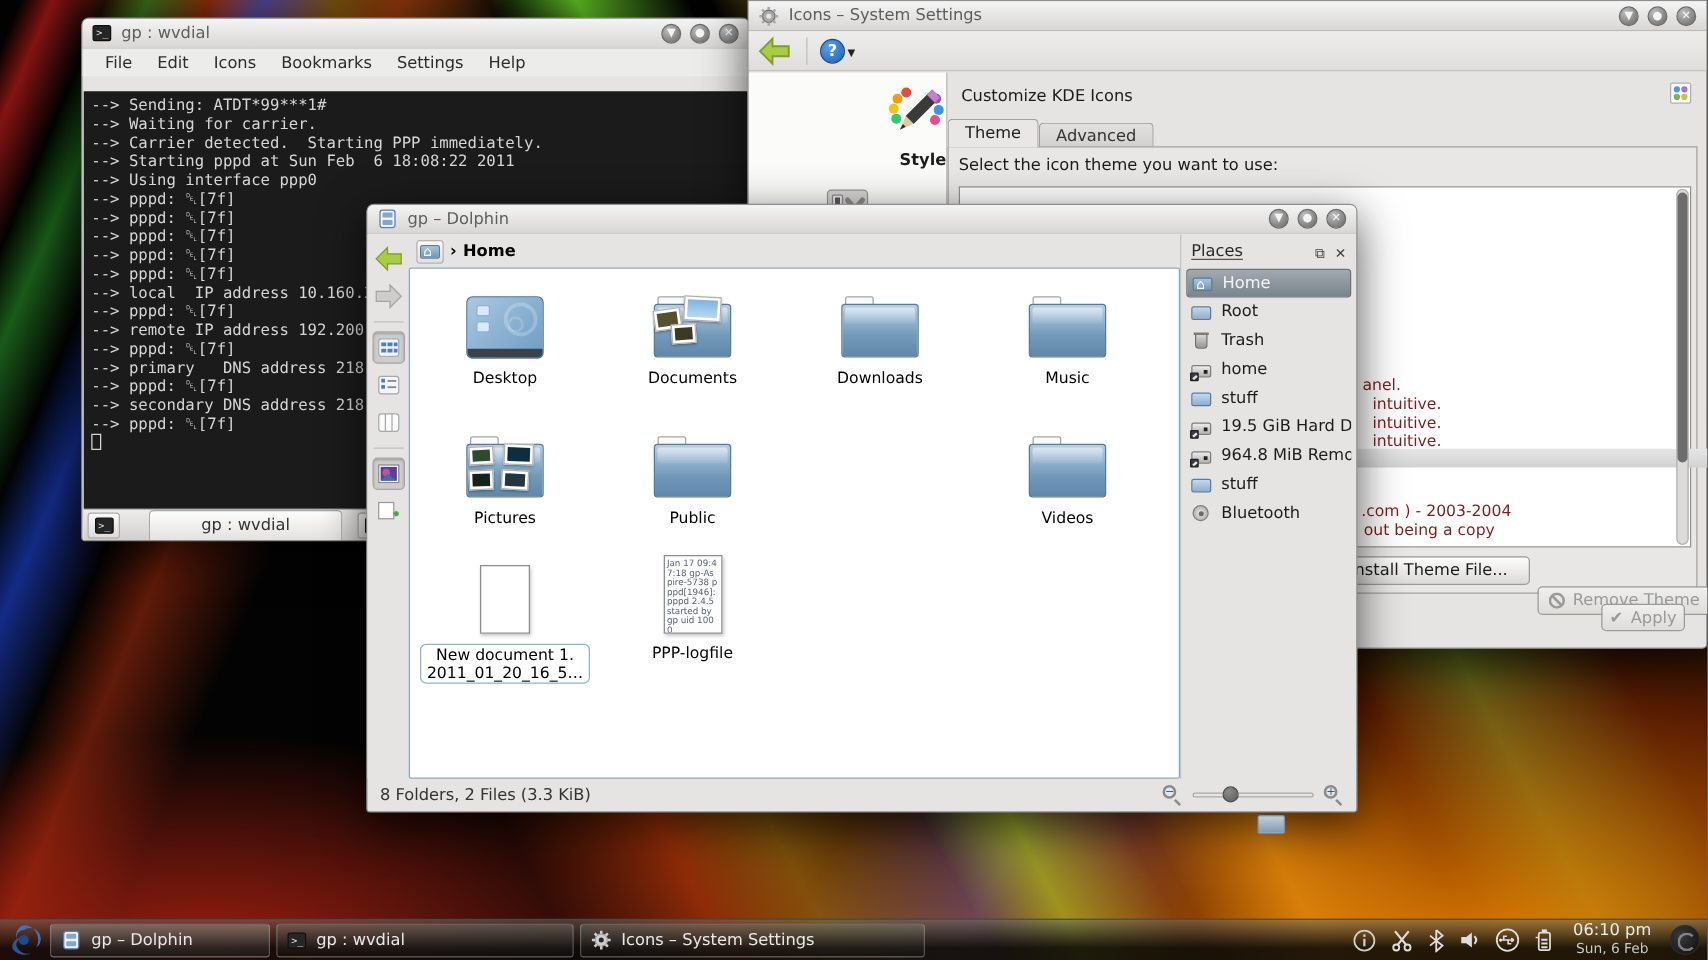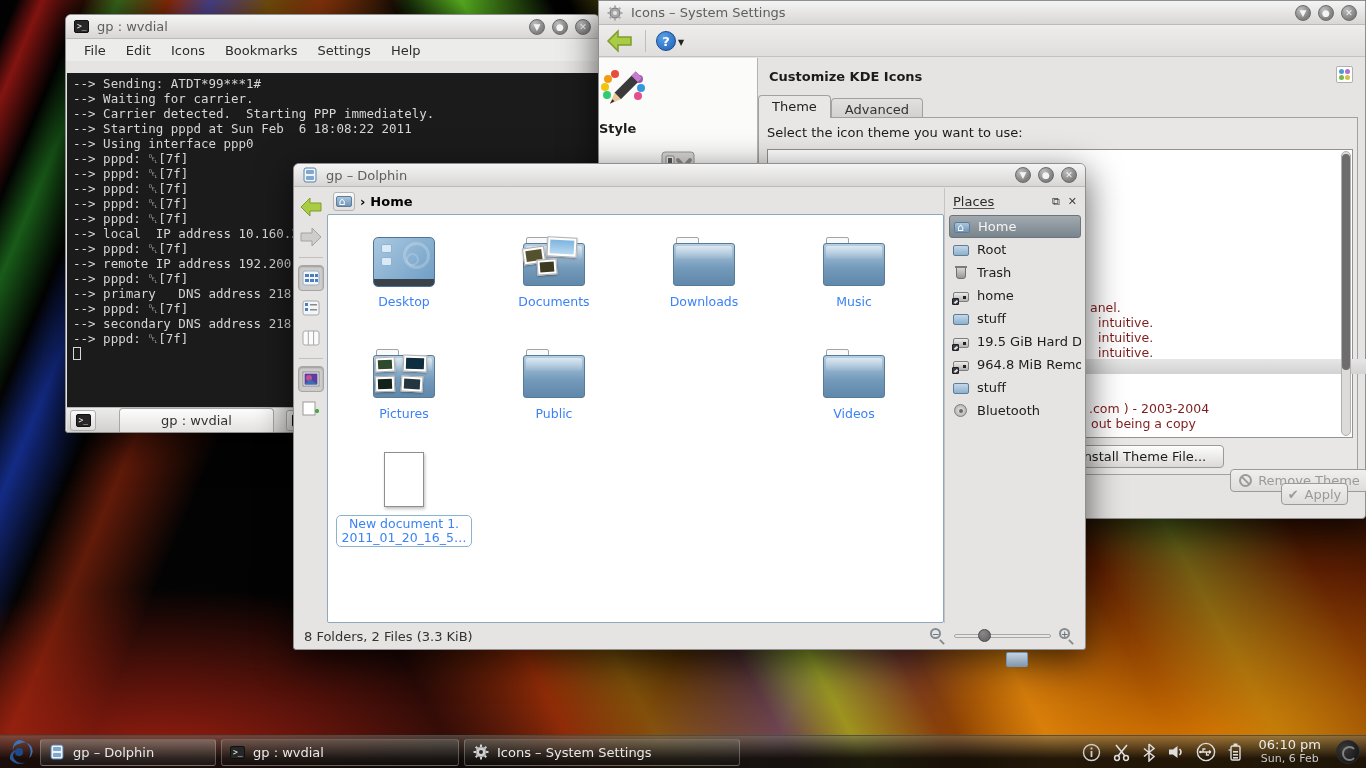--- a/index.html
+++ b/index.html
@@ -55,24 +55,24 @@
               display:flex; align-items:center; justify-content:center; font-size:13px; color:#333; }
 
   
   #settings { left:598px; top:0; width:768px; height:519px; border-radius:0 0 4px 4px; z-index:20; }
   #settings .titlebar { border-radius:0; }
   .ss-toolbar { height:32px; display:flex; align-items:center; gap:10px; padding:0 6px;
                 background:linear-gradient(#efedec,#e0dedc); border-bottom:1px solid #c4c2c0; }
   .ss-body { position:absolute; left:0; right:0; top:57px; bottom:0; }
   .ss-sidebar { position:absolute; left:0; top:0; bottom:0; width:159px; background:#fbfbfa;
                 border-right:1px solid #b5b3b1; }
-  .ss-style-item { text-align:left; padding-top:8px; }
+  .ss-style-item { text-align:right; padding-top:8px; }
   .ss-style-label { font-weight:bold; font-size:13px; color:#1d1d1d; margin-top:3px; }
   .ss-main { position:absolute; left:160px; right:0; top:0; bottom:0; padding:8px 10px; }
-  .ss-heading { font-weight:bold; font-size:13px; color:#1b1b1b; }
+  .ss-heading { font-weight:normal; font-size:13px; color:#1b1b1b; }
   .tabs { position:absolute; left:159px; top:94px; display:flex; align-items:flex-end; height:23px; }
   .tab { border:1px solid #a3a1a0; border-bottom:none; border-radius:4px 4px 0 0; padding:3px 13px 4px;
          font-size:13px; color:#222; }
   .tab.active { background:#e9e7e5; height:23px; position:relative; z-index:2; }
   .tab.inactive { background:linear-gradient(#e3e1df,#d2d0ce); height:20px; color:#333; }
   .tabpanel { position:absolute; left:159px; right:7px; top:116px; height:358px;
               border:1px solid #a3a1a0; background:#e9e7e5; }
   .ss-instruction { position:absolute; left:168px; top:124px; font-size:13px; color:#1b1b1b; }
   .ss-list { position:absolute; left:168px; top:148px; right:12px; height:289px; background:#fff;
              border:1px solid #949290; }
@@ -95,21 +95,21 @@
                     background:linear-gradient(#fafafa,#e2e0de); display:flex; align-items:center; justify-content:center; }
   .d-leftbar { position:absolute; left:0; top:24px; bottom:26px; width:33px; background:#e6e4e2;
                display:flex; flex-direction:column; align-items:center; padding-top:6px; gap:4px; }
   .navbtn { width:28px; height:26px; display:flex; align-items:center; justify-content:center; }
   .viewbtn { width:26px; height:26px; border-radius:4px; display:flex; align-items:center; justify-content:center; }
   .viewbtn.pressed { background:#cfcdcb; border:1px solid #a8a6a4; box-shadow:inset 0 1px 2px rgba(0,0,0,.25); }
   .d-sep { width:24px; height:1px; background:#c2c0be; margin:3px 0; }
   .d-view { position:absolute; left:33px; top:50px; width:617px; bottom:26px; background:#fff;
             border:1px solid #90a8bd; border-radius:2px; }
   .ditem { position:absolute; width:150px; text-align:center; }
-  .dlabel { display:inline-block; font-size:12.5px; color:#3b82f6; margin-top:8px; line-height:14px; }
+  .dlabel { display:inline-block; font-size:12.5px; color:#000000; margin-top:8px; line-height:14px; }
   .dlabel.sel { border:1px solid #8cb2d2; border-radius:5px; background:#fff; padding:1px 5px; }
   .dicon { display:flex; justify-content:center; align-items:flex-end; height:58px; }
 
   .folder { position:relative; width:62px; height:50px; }
   .ftab { position:absolute; left:3px; top:0; width:23px; height:14px; background:#fafafa;
           border:1px solid #a5a5a5; border-radius:2px; }
   .fbody { position:absolute; left:0; top:6px; width:62px; height:43px;
            background:linear-gradient(#b6cfe3,#7299ba 60%,#6088aa); border:1px solid #587b97; border-radius:3px; }
   .fsheen { position:absolute; left:3px; top:9px; width:56px; height:13px;
             background:linear-gradient(rgba(255,255,255,.55),rgba(255,255,255,.05)); border-radius:2px; }
@@ -127,21 +127,21 @@
              border:2px solid rgba(255,255,255,.18); border-radius:50%; }
 
   .page { width:40px; height:55px; background:#fff; border:1px solid #8e8e8e; box-shadow:1px 2px 3px rgba(0,0,0,.25); }
   .pagetext { width:47px; height:63px; background:#fdfdfd; border:1px solid #8e8e8e; box-shadow:1px 2px 3px rgba(0,0,0,.25);
               font-size:7px; line-height:7.5px; color:#5a6270; padding:3px 2px; overflow:hidden;
               word-break:break-all; text-align:left; }
   .ghost { position:absolute; left:712px; top:488px; width:22px; height:15px; border-radius:2px;
            background:linear-gradient(rgba(205,225,245,.9), rgba(130,165,205,.85)); border:1px solid rgba(110,145,185,.9); }
 
   .d-places { position:absolute; right:0; top:24px; width:141px; bottom:26px; border-left:1px solid #c6c4c2; padding:4px 4px; }
-  .pl-header { display:flex; align-items:center; font-size:13px; color:#2a2a2a; padding:2px 4px 6px;gap:12px; }
+  .pl-header { display:flex; align-items:flex-end; font-size:13px; color:#2a2a2a; padding:2px 4px 6px;gap:12px; }
   .pl-hicons { margin-left:auto; display:flex; gap:8px; color:#444; font-size:11px; }
   .pl-item { display:flex; align-items:center; gap:7px; height:23px; padding:0 4px; font-size:13px; color:#1c1c1c;
              border-radius:3px; white-space:nowrap; overflow:hidden; }
   .pl-item.sel { background:linear-gradient(#a2aab0,#79848c); color:#f4f4f4; border:1px solid #6b757d; }
   .pi { width:17px; height:16px; position:relative; flex:none; }
   .pifold { position:absolute; left:0; top:3px; width:16px; height:11px;
             background:linear-gradient(#aac5dd,#7096b6); border:1px solid #5b7d99; border-radius:2px; }
   .pifold.light { background:linear-gradient(#c4d8ea,#8fb0cc); }
   .pihome { position:absolute; left:3px; top:2px; color:#fff; font-size:11px; line-height:13px; }
   .pitrash { position:absolute; left:3px; top:2px; width:10px; height:12px;
@@ -542,20 +542,26 @@
 
       <div class="ditem" style="left:1px;top:226px">
         <div class="dicon" style="height:66px">
             <div class="page"></div>
           </div>
         <div class="dlabel sel">
           <div>New document 1.</div>
           <div>2011_01_20_16_5…</div>
         </div>
       </div>
+      <div class="ditem" style="left:151px;top:222px">
+        <div class="dicon" style="height:70px">
+            <div class="pagetext">Jan 17 09:47:18 gp-Aspire-5738 pppd[1946]: pppd 2.4.5 started by gp uid 1000</div>
+          </div>
+        <div class="dlabel">PPP-logfile</div>
+      </div>
     </div>
 
     <div class="ghost"></div>
 
     <div class="d-places">
       <div class="pl-header">
         <span style="text-decoration:underline;text-decoration-color:#555;text-decoration-thickness:1px;text-underline-offset:2px">Places</span>
         <span class="pl-hicons">
           <span>⧉</span>
           <b>✕</b>

